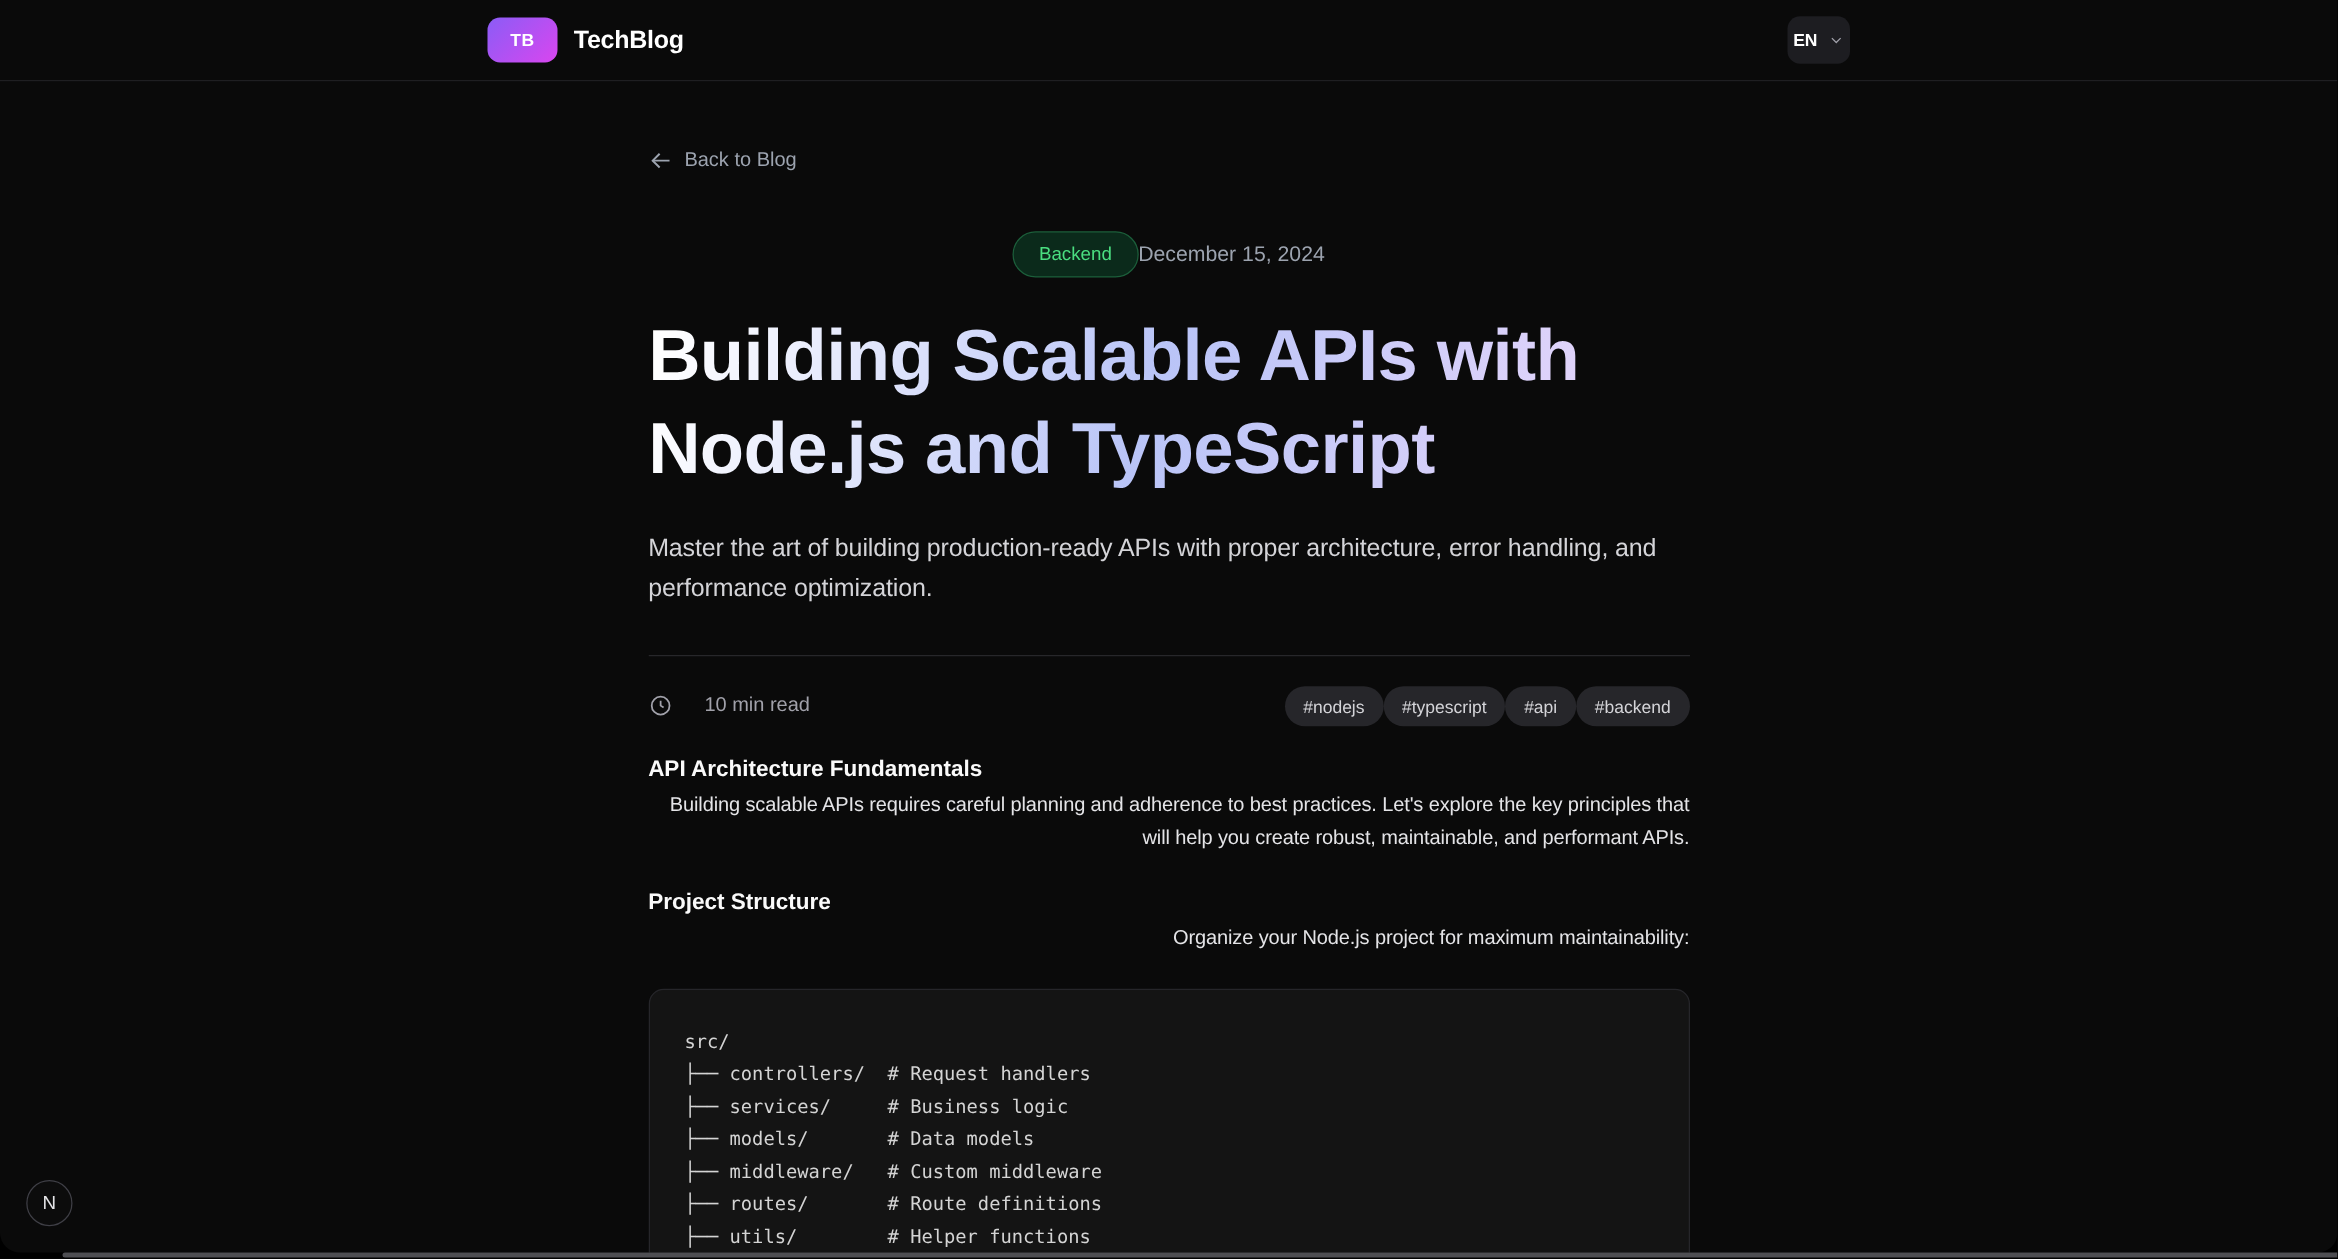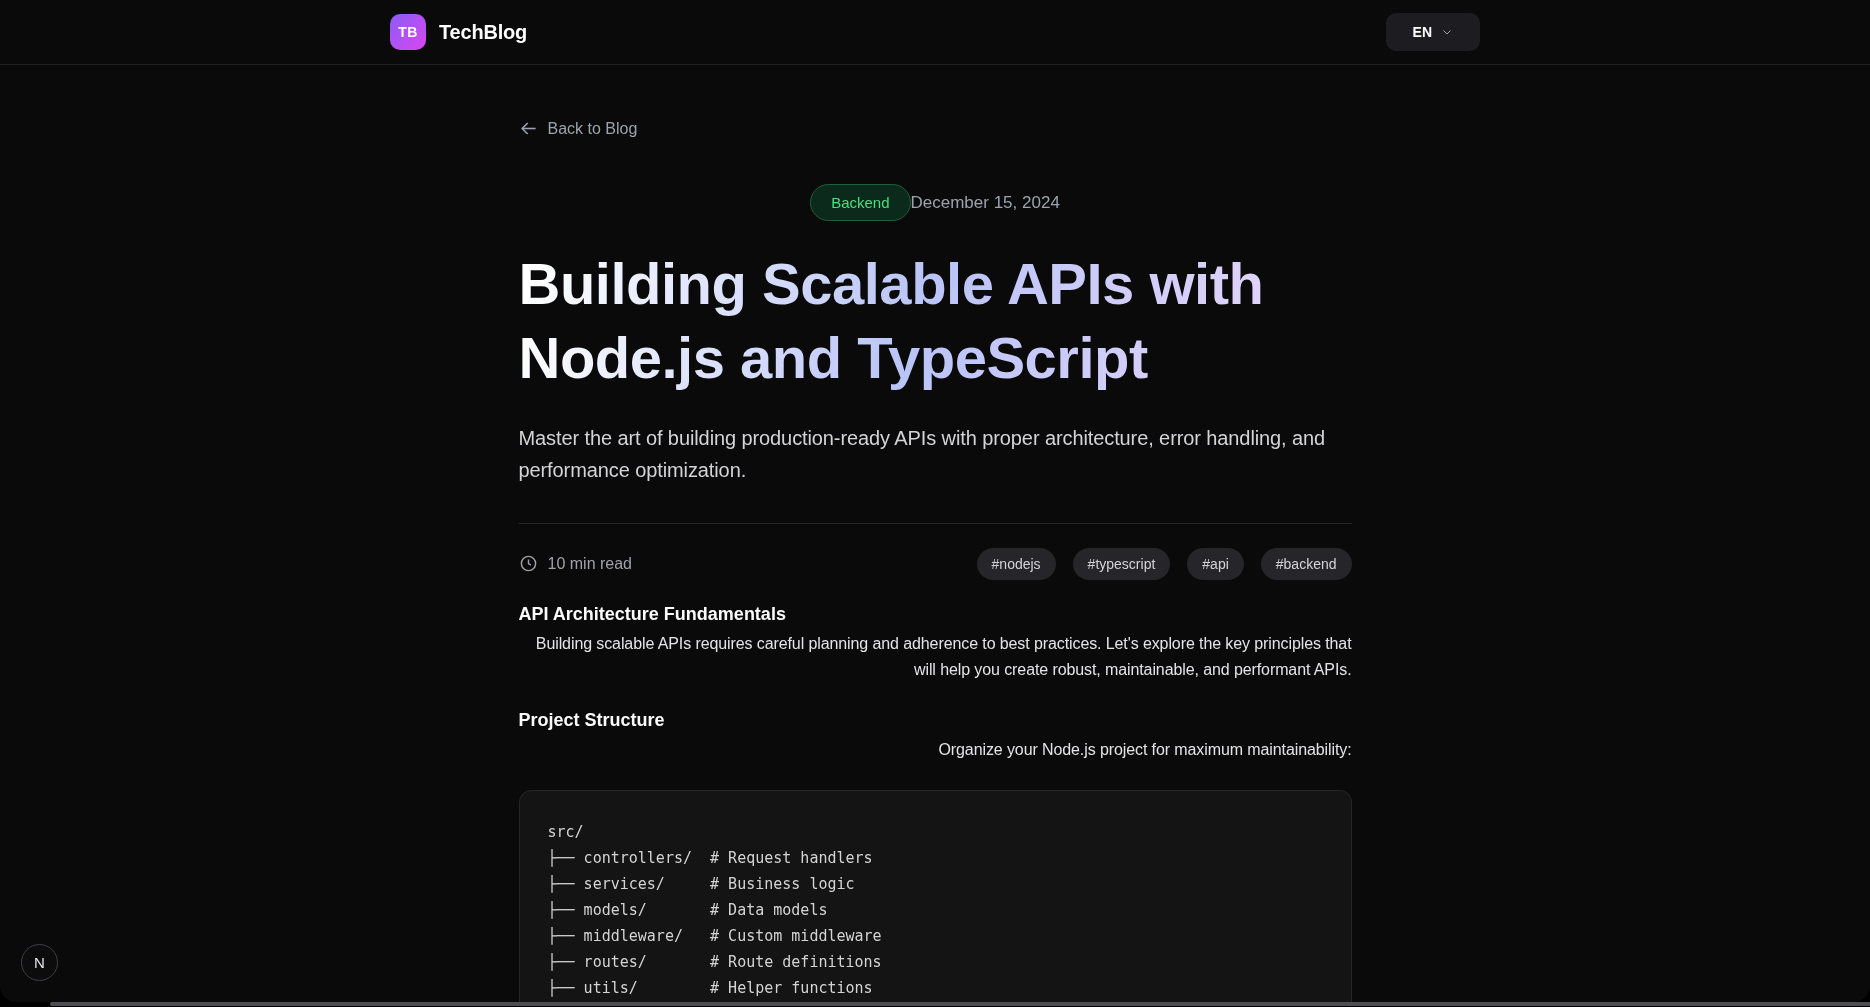--- a/index.html
+++ b/index.html
@@ -13,34 +13,34 @@
   
   .bottom-strip { position:absolute; left:50px; right:0; bottom:1px; height:4px;
     background:#4e4e52; border-radius:3px 0 0 3px; }
   .app { position:absolute; top:0; left:0; width:1870px; height:1002px;
     background:#0a0a0a; border-radius:0 0 16px 16px; overflow:hidden; }
 
   
   header.topbar { height:65px; border-bottom:1px solid #1f1f22; display:flex; align-items:center; background:#0a0a0a; }
   .header-inner { width:1090px; margin:0 auto; display:flex; align-items:center; justify-content:space-between; }
   .brand { display:flex; align-items:center; gap:13px; cursor:pointer; }
-  .logo-box { width:36px; height:36px; border-radius:10px;
+  .logo-box { width:56px; height:36px; border-radius:10px;
     background:linear-gradient(135deg,#8b5cf6 0%,#d946ef 100%);
     color:#fff; font-weight:700; font-size:14px; letter-spacing:.5px;
     display:flex; align-items:center; justify-content:center; }
   .brand-name { color:#fff; font-size:20px; font-weight:700; letter-spacing:-.2px; }
   .nav-area { display:flex; align-items:center; }
   nav.main-nav { display:flex; align-items:center; gap:8px; }
   .nav-item { padding:10px 17px; border-radius:9px; color:#d4d4d4; font-size:17px; cursor:pointer;
     display:flex; flex-direction:column; align-items:center; }
   .nav-item.active { background:#1d1d21; color:#fff; font-weight:700; padding:8px 17px 7px; }
   .nav-underline { height:3px; width:100%; margin-top:4px; border-radius:2px;
     background:linear-gradient(90deg,#6366f1,#a855f7); }
   .lang-select { margin-left:28px; display:flex; align-items:center; gap:9px;
-    background:#1d1d21; border-radius:10px; padding:11px 27px;
+    background:#1d1d21; border-radius:10px; padding:11px 5px;
     color:#fff; font-size:14px; font-weight:700; cursor:pointer; }
   .chev { width:12px; height:12px; stroke:#a1a1aa; stroke-width:2; fill:none; }
 
   
   main.post { width:833px; margin:0 auto; }
   .back-link { margin-top:54px; display:inline-flex; align-items:center; gap:10px;
     color:#9ca3af; font-size:16px; cursor:pointer; }
   .back-arrow { width:19px; height:19px; stroke:#9ca3af; stroke-width:2; fill:none; }
 
   .post-meta-top { margin-top:42px; display:flex; align-items:center; justify-content:center; }
@@ -51,23 +51,23 @@
   h1.post-title { margin:26px 0 0; font-size:58px; font-weight:700; line-height:1.28;
     letter-spacing:-0.5px;
     background:linear-gradient(105deg,#ffffff 2%,#b9c4f7 48%,#e9d7fb 96%);
     -webkit-background-clip:text; background-clip:text; color:transparent; }
 
   .post-subtitle { margin-top:28px; font-size:20px; line-height:1.58; letter-spacing:-.1px; color:#d4d4d8; }
 
   .divider { margin-top:36px; height:1px; background:#27272a; }
 
   .meta-row { margin-top:24px; display:flex; align-items:center; justify-content:space-between; }
-  .read-time { display:flex; align-items:center; gap:10px; color:#a1a1aa; font-size:16px; }
+  .read-time { display:flex; align-items:center; gap:26px; color:#a1a1aa; font-size:16px; }
   .clock-svg { width:19px; height:19px; stroke:#a1a1aa; stroke-width:1.8; fill:none; }
-  .tag-list { display:flex; align-items:center; gap:17px; }
+  .tag-list { display:flex; align-items:center; gap:0; }
   .tag-chip { background:#26262a; color:#d4d4d8; font-size:14px; padding:8px 15px;
     border-radius:999px; cursor:pointer; }
 
   .article { margin-top:24px; }
   .section-heading { margin:0 0 6px; font-size:18px; font-weight:700; color:#fafafa; }
   .section-body { margin:0 0 27px; font-size:16px; letter-spacing:-.1px; line-height:26px; color:#e4e4e7;text-align:right; }
 
   .code-block { background:#141414; border:1px solid #26262a; border-radius:12px; padding:28px; }
   .code-block pre { margin:0; font-family:"DejaVu Sans Mono", monospace;
     font-size:15px; line-height:26px; color:#d4d4d4; white-space:pre; }

